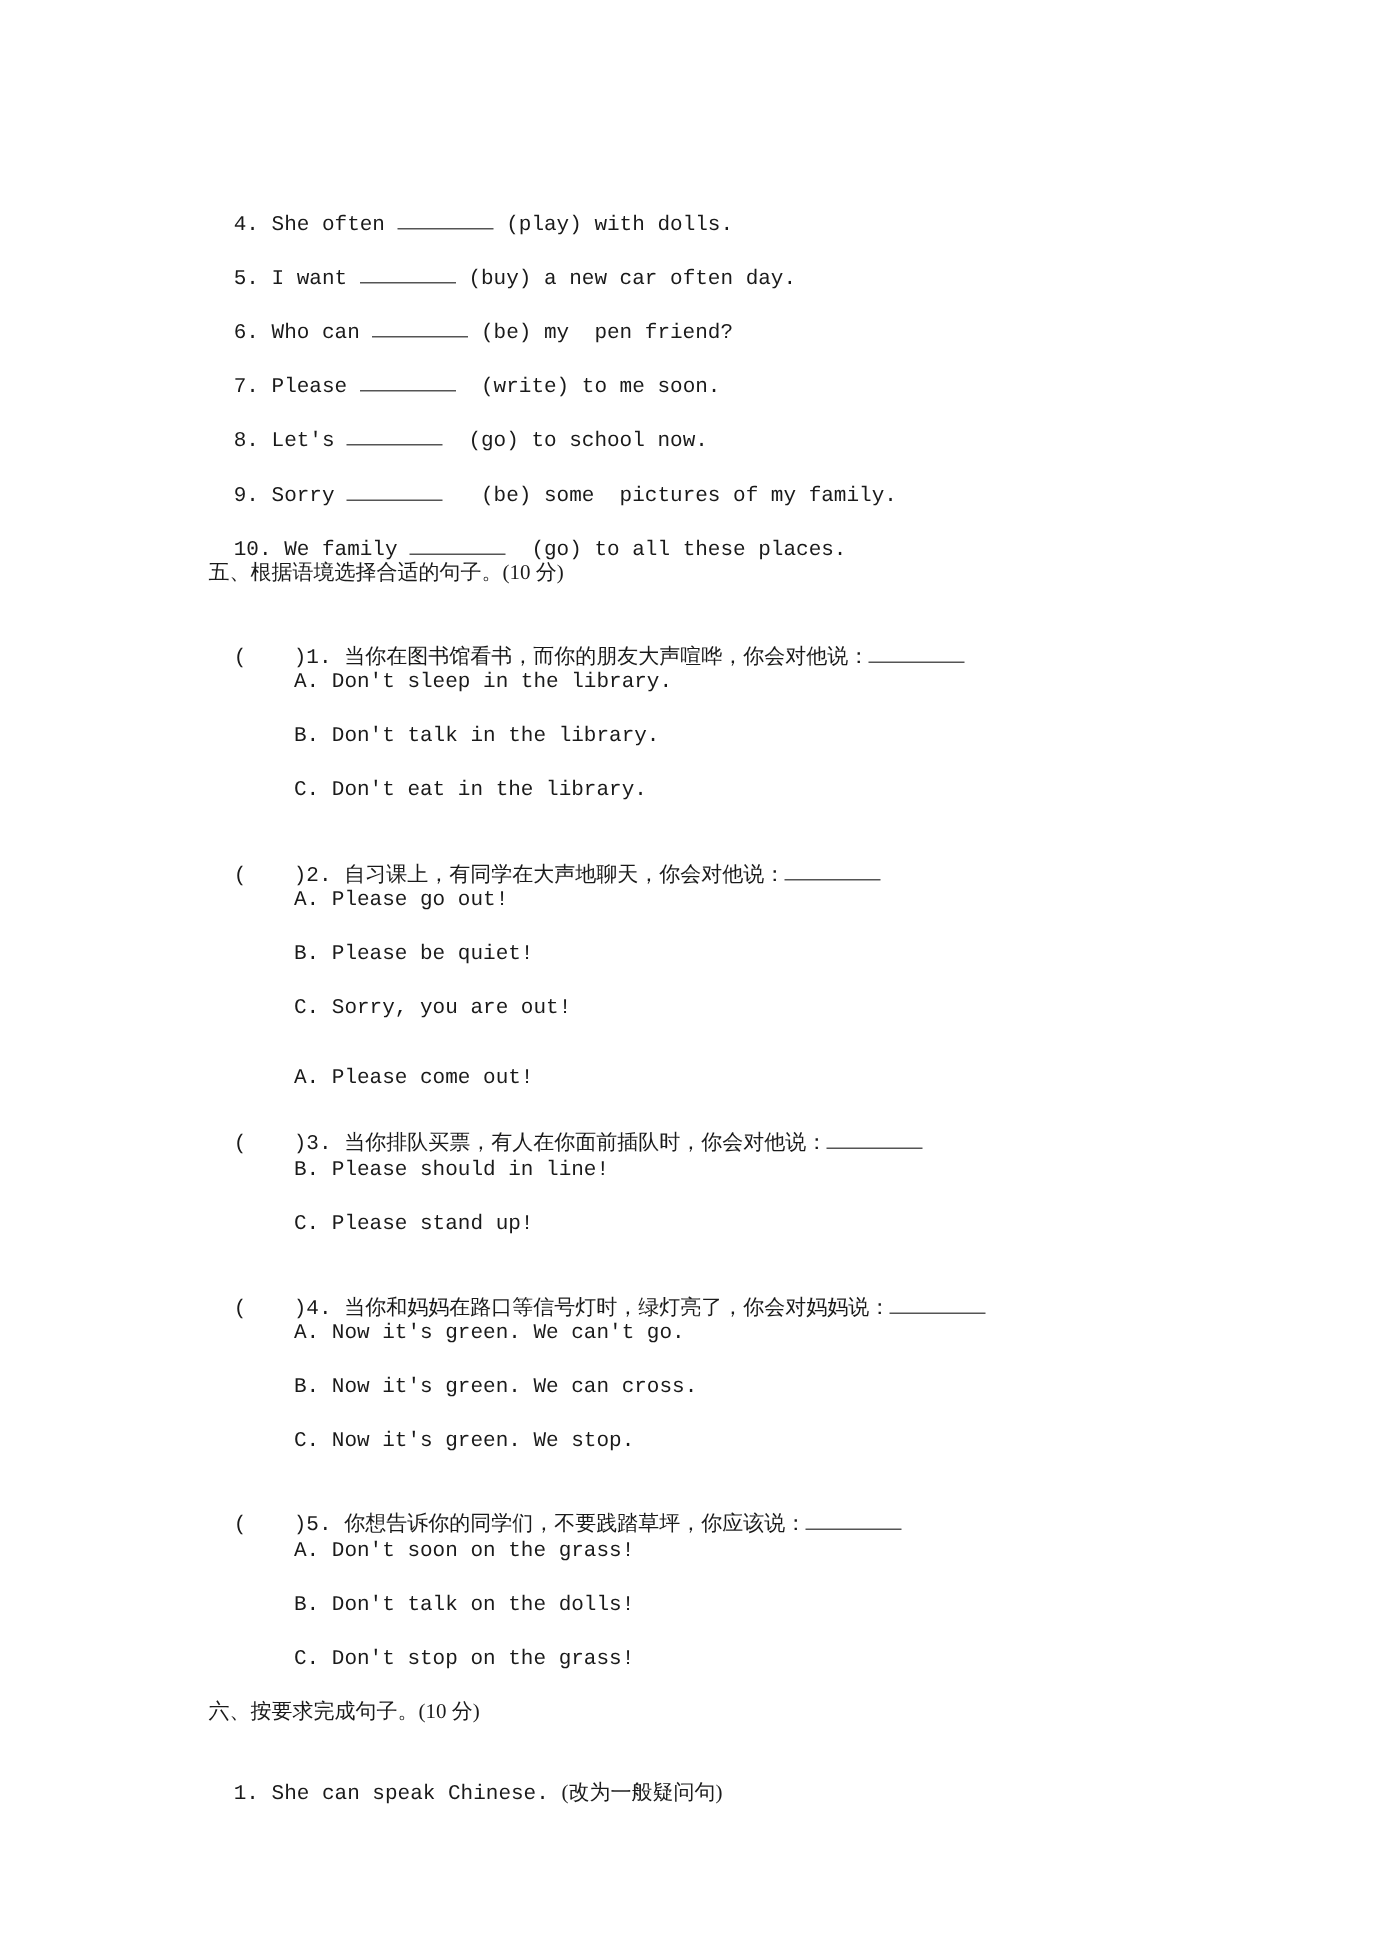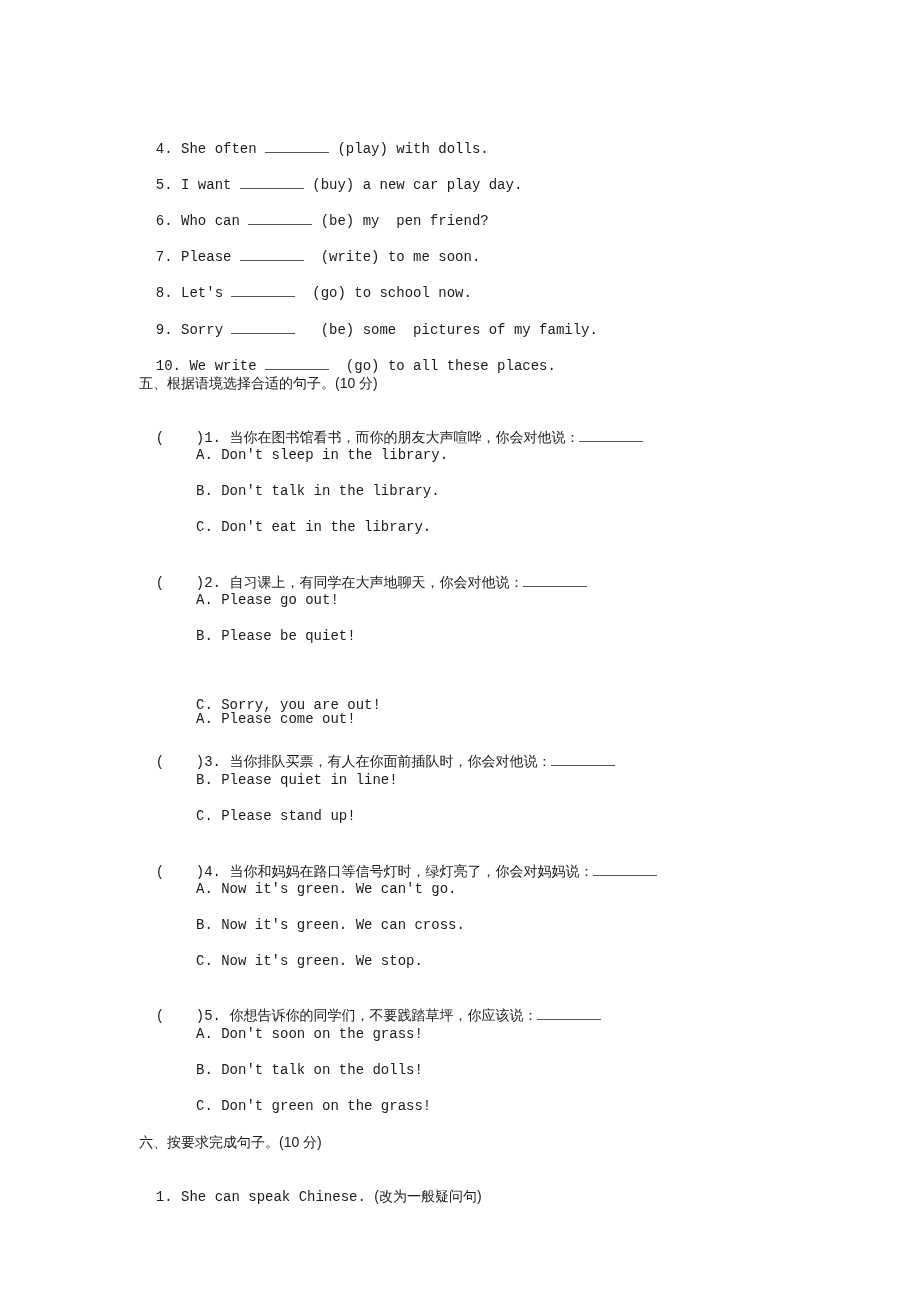--- a/index.html
+++ b/index.html
@@ -1,81 +1,81 @@
 <!DOCTYPE html>
 <html><head>
 <meta charset="utf-8">
 <style>
   html, body { margin: 0; padding: 0; background: #ffffff; }
   body { width: 920px; height: 1302px; position: relative; overflow: hidden;
          font-family: "Liberation Mono", "DejaVu Sans Mono", monospace; color: #1a1a1a; }
   .line { position: absolute; left: 139px; font-size: 14px; line-height: 18px; white-space: pre; }
   .opt { left: 196px; }
-  .cjk { font-family: Liberation Sans, sans-serif; font-size: 14px; }
+  .cjk { font-family: Liberation Serif, serif; font-size: 14px; }
   .blank { display: inline-block; width: 64px; border-bottom: 1px solid #555; height: 13px; vertical-align: baseline; }
   .paren { display: inline-block; width: 40px; }
 </style>
 </head>
 <body>
 
 <div class="line" style="top:121px">
   <span>4.</span> <span>She often</span> <span class="blank"></span> <span>(play) with dolls.</span>
 </div>
 <div class="line" style="top:157px">
-  <span>5.</span> <span>I want</span> <span class="blank"></span> <span>(buy) a new car play day.</span>
+  <span>5.</span> <span>I want</span> <span class="blank"></span> <span>(buy) a new car often day.</span>
 </div>
 <div class="line" style="top:193px">
   <span>6.</span> <span>Who can</span> <span class="blank"></span> <span>(be) my  pen friend?</span>
 </div>
 <div class="line" style="top:229px">
   <span>7.</span> <span>Please</span> <span class="blank"></span> <span> (write) to me soon.</span>
 </div>
 <div class="line" style="top:265px">
   <span>8.</span> <span>Let's</span> <span class="blank"></span> <span> (go) to school now.</span>
 </div>
 <div class="line" style="top:302px">
   <span>9.</span> <span>Sorry</span> <span class="blank"></span> <span>  (be) some  pictures of my family.</span>
 </div>
 <div class="line" style="top:338px">
-  <span>10.</span> <span>We write</span> <span class="blank"></span> <span> (go) to all these places.</span>
+  <span>10.</span> <span>We family</span> <span class="blank"></span> <span> (go) to all these places.</span>
 </div>
 
 <div class="line cjk" style="top:374px">五、根据语境选择合适的句子。(10 分)</div>
 
 <div class="line" style="top:410px">
   <span class="paren">(</span><span>)1.</span> <span class="cjk">当你在图书馆看书，而你的朋友大声喧哗，你会对他说：</span><span class="blank"></span>
 </div>
 <div class="line opt" style="top:446px">A. Don't sleep in the library.</div>
 <div class="line opt" style="top:482px">B. Don't talk in the library.</div>
 <div class="line opt" style="top:518px">C. Don't eat in the library.</div>
 
 <div class="line" style="top:555px">
   <span class="paren">(</span><span>)2.</span> <span class="cjk">自习课上，有同学在大声地聊天，你会对他说：</span><span class="blank"></span>
 </div>
 <div class="line opt" style="top:591px">A. Please go out!</div>
 <div class="line opt" style="top:627px">B. Please be quiet!</div>
-<div class="line opt" style="top:696px">C. Sorry, you are out!</div>
+<div class="line opt" style="top:663px">C. Sorry, you are out!</div>
 
 <div class="line" style="top:734px">
   <span class="paren">(</span><span>)3.</span> <span class="cjk">当你排队买票，有人在你面前插队时，你会对他说：</span><span class="blank"></span>
 </div>
 <div class="line opt" style="top:710px">A. Please come out!</div>
-<div class="line opt" style="top:771px">B. Please quiet in line!</div>
+<div class="line opt" style="top:771px">B. Please should in line!</div>
 <div class="line opt" style="top:807px">C. Please stand up!</div>
 
 <div class="line" style="top:844px">
   <span class="paren">(</span><span>)4.</span> <span class="cjk">当你和妈妈在路口等信号灯时，绿灯亮了，你会对妈妈说：</span><span class="blank"></span>
 </div>
 <div class="line opt" style="top:880px">A. Now it's green. We can't go.</div>
 <div class="line opt" style="top:916px">B. Now it's green. We can cross.</div>
 <div class="line opt" style="top:952px">C. Now it's green. We stop.</div>
 
 <div class="line" style="top:988px">
   <span class="paren">(</span><span>)5.</span> <span class="cjk">你想告诉你的同学们，不要践踏草坪，你应该说：</span><span class="blank"></span>
 </div>
 <div class="line opt" style="top:1025px">A. Don't soon on the grass!</div>
 <div class="line opt" style="top:1061px">B. Don't talk on the dolls!</div>
-<div class="line opt" style="top:1097px">C. Don't green on the grass!</div>
+<div class="line opt" style="top:1097px">C. Don't stop on the grass!</div>
 
 <div class="line cjk" style="top:1133px">六、按要求完成句子。(10 分)</div>
 <div class="line" style="top:1169px">
   <span>1.</span> <span>She can speak Chinese.</span> <span class="cjk">(改为一般疑问句)</span>
 </div>
 
 </body></html>

